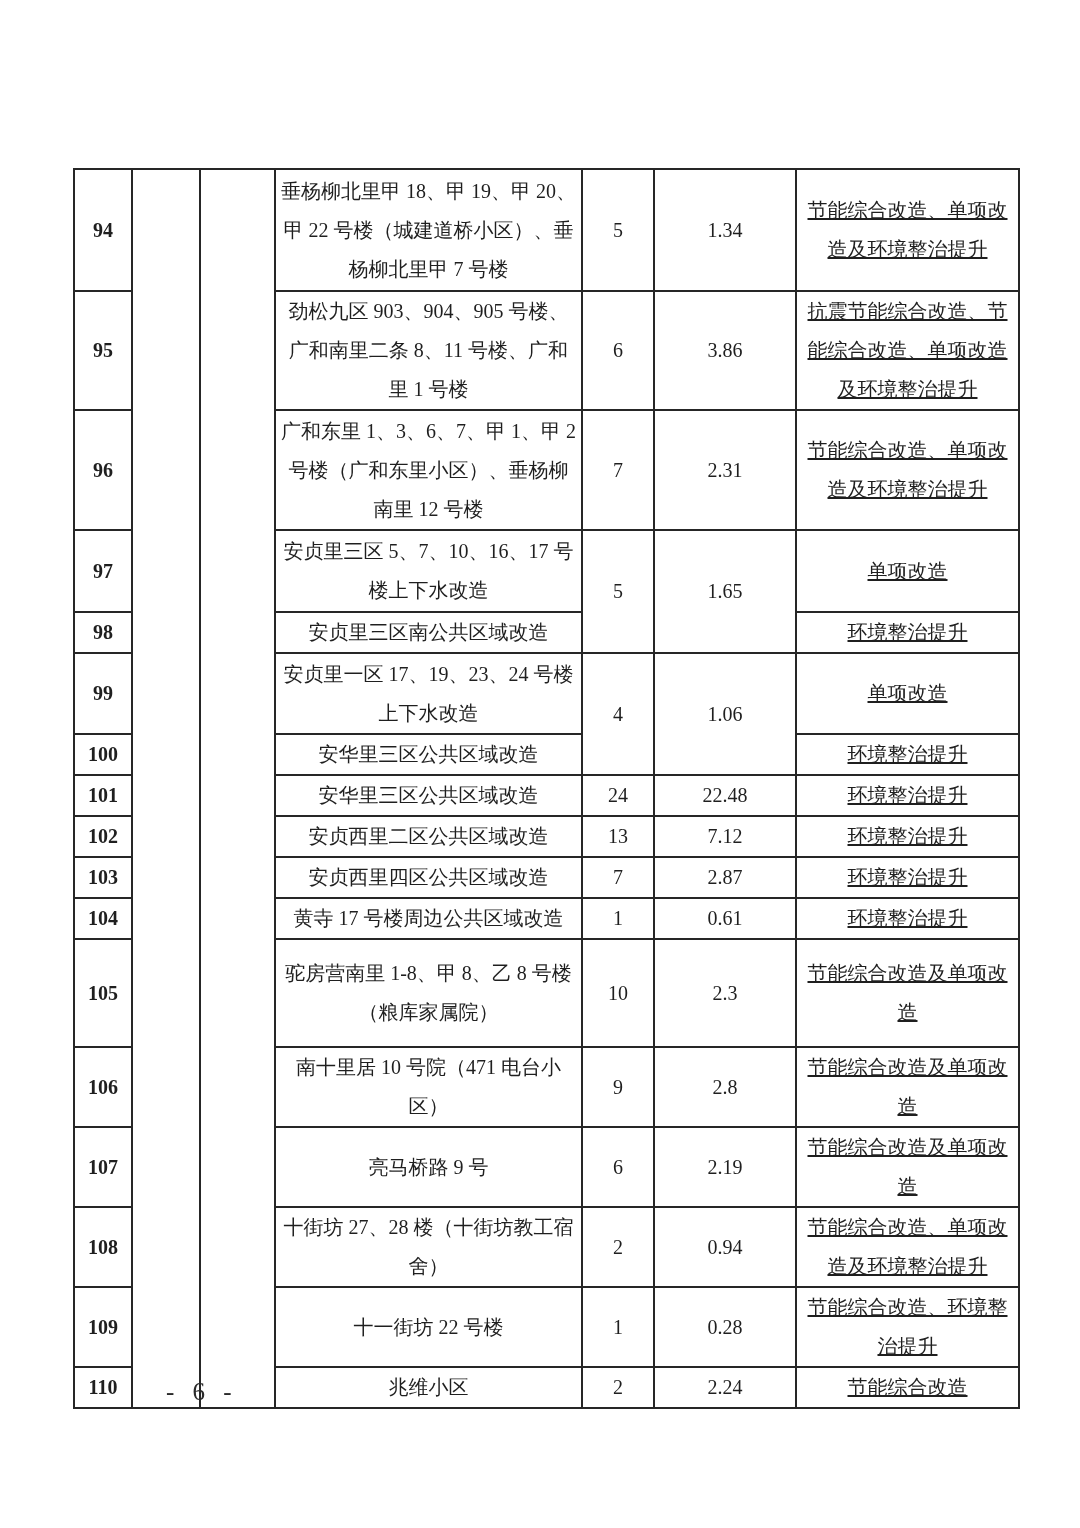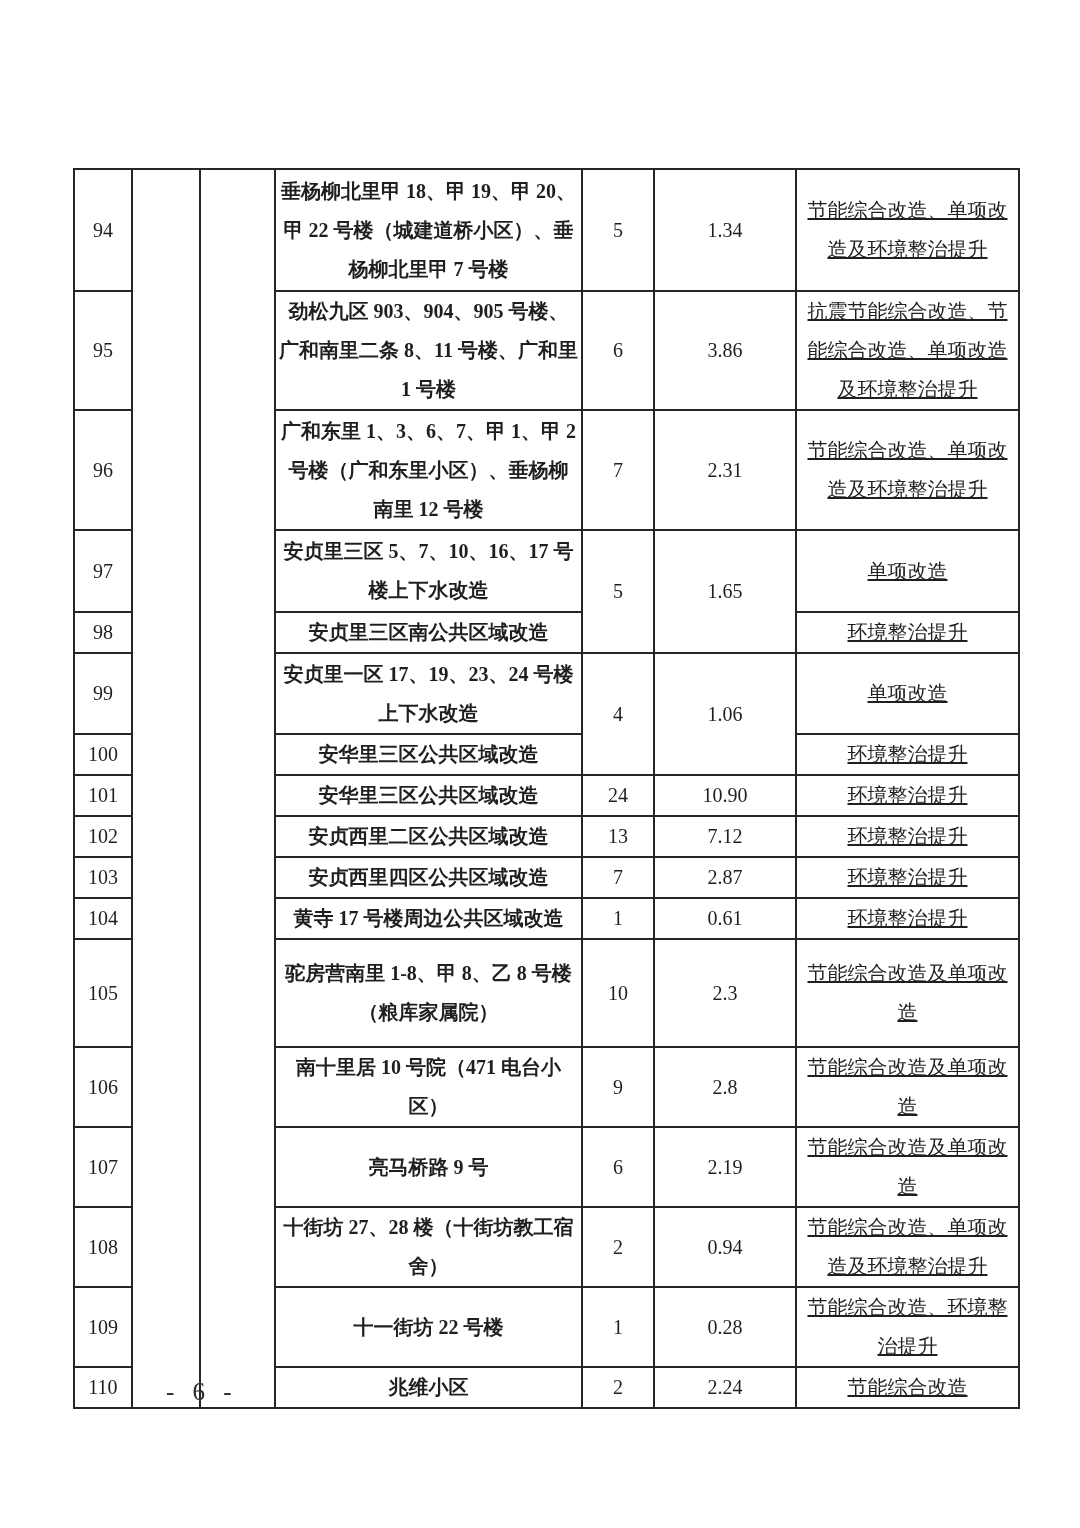--- a/index.html
+++ b/index.html
@@ -22,22 +22,22 @@
   }
   table.doc-table td {
     border: 2px solid #262626;
     text-align: center;
     vertical-align: middle;
     padding: 0 3px;
     font-size: 20px;
     line-height: 39px;
     overflow: hidden;
   }
-  td.c-no   { font-size: 20px; }
-  td.c-name { padding: 0 4px; font-weight: bold; }
+  td.c-no   { font-size: 20px; font-weight: bold; }
+  td.c-name { padding: 0 4px; }
   td.c-type { padding: 0 4px; text-decoration: underline; }
   .page-number {
     position: absolute;
     left: 166px;
     top: 1378px;
     font-size: 25px;
     color: #2a2a2a;
     word-spacing: 10px;
     letter-spacing: 1px;
   }
@@ -102,21 +102,21 @@
       </tr>
       <tr style="height:41px">
         <td class="c-no">100</td>
         <td class="c-name">安华里三区公共区域改造</td>
         <td class="c-type">环境整治提升</td>
       </tr>
       <tr style="height:39px">
         <td class="c-no">101</td>
         <td class="c-name">安华里三区公共区域改造</td>
         <td class="c-cnt">24</td>
-        <td class="c-area">10.90</td>
+        <td class="c-area">22.48</td>
         <td class="c-type">环境整治提升</td>
       </tr>
       <tr style="height:40px">
         <td class="c-no">102</td>
         <td class="c-name">安贞西里二区公共区域改造</td>
         <td class="c-cnt">13</td>
         <td class="c-area">7.12</td>
         <td class="c-type">环境整治提升</td>
       </tr>
       <tr style="height:40px">

